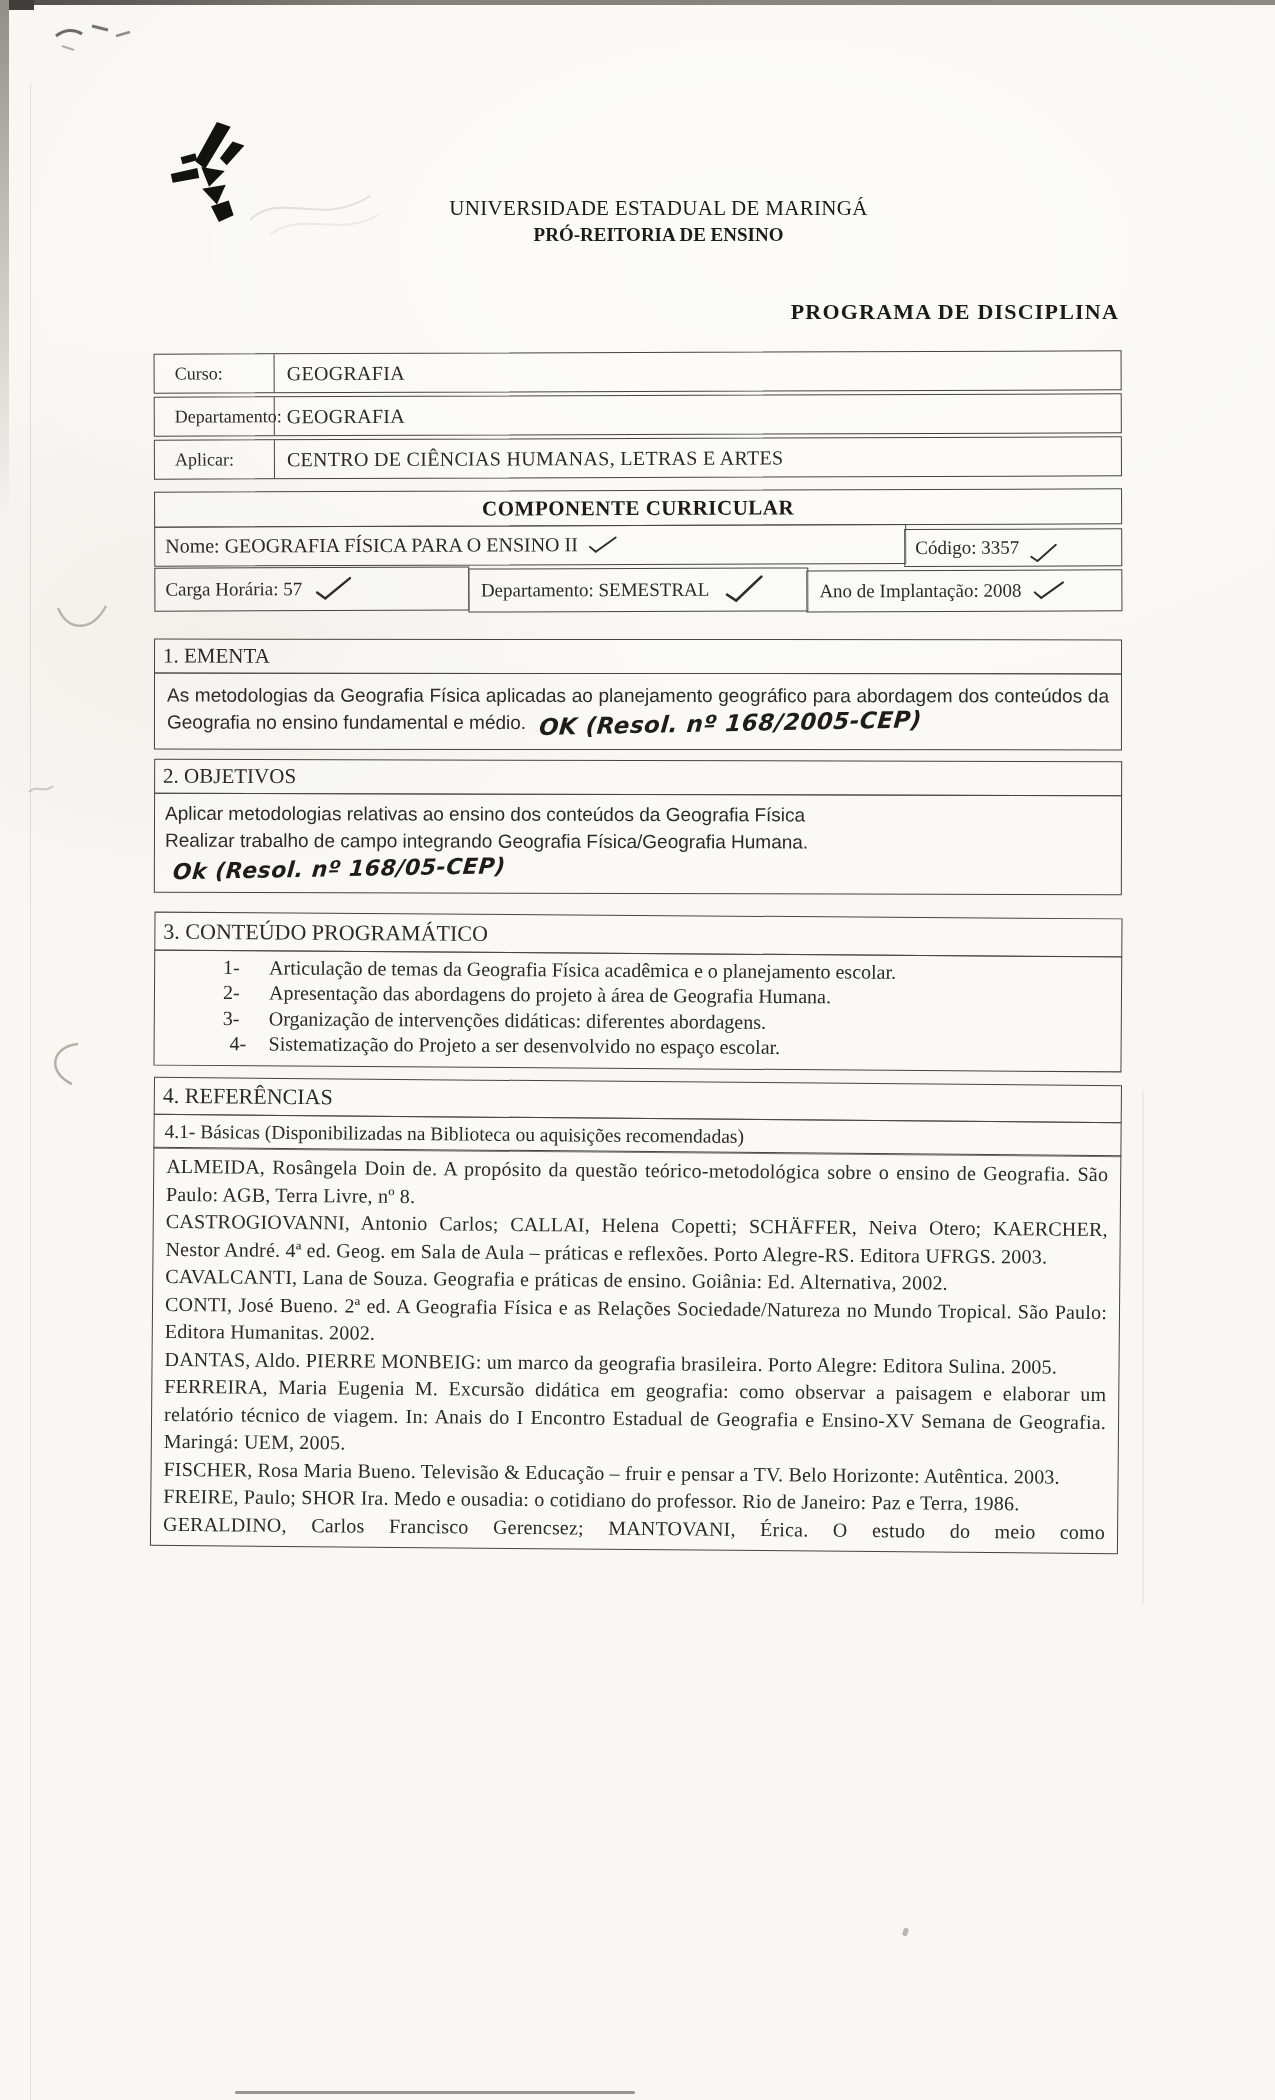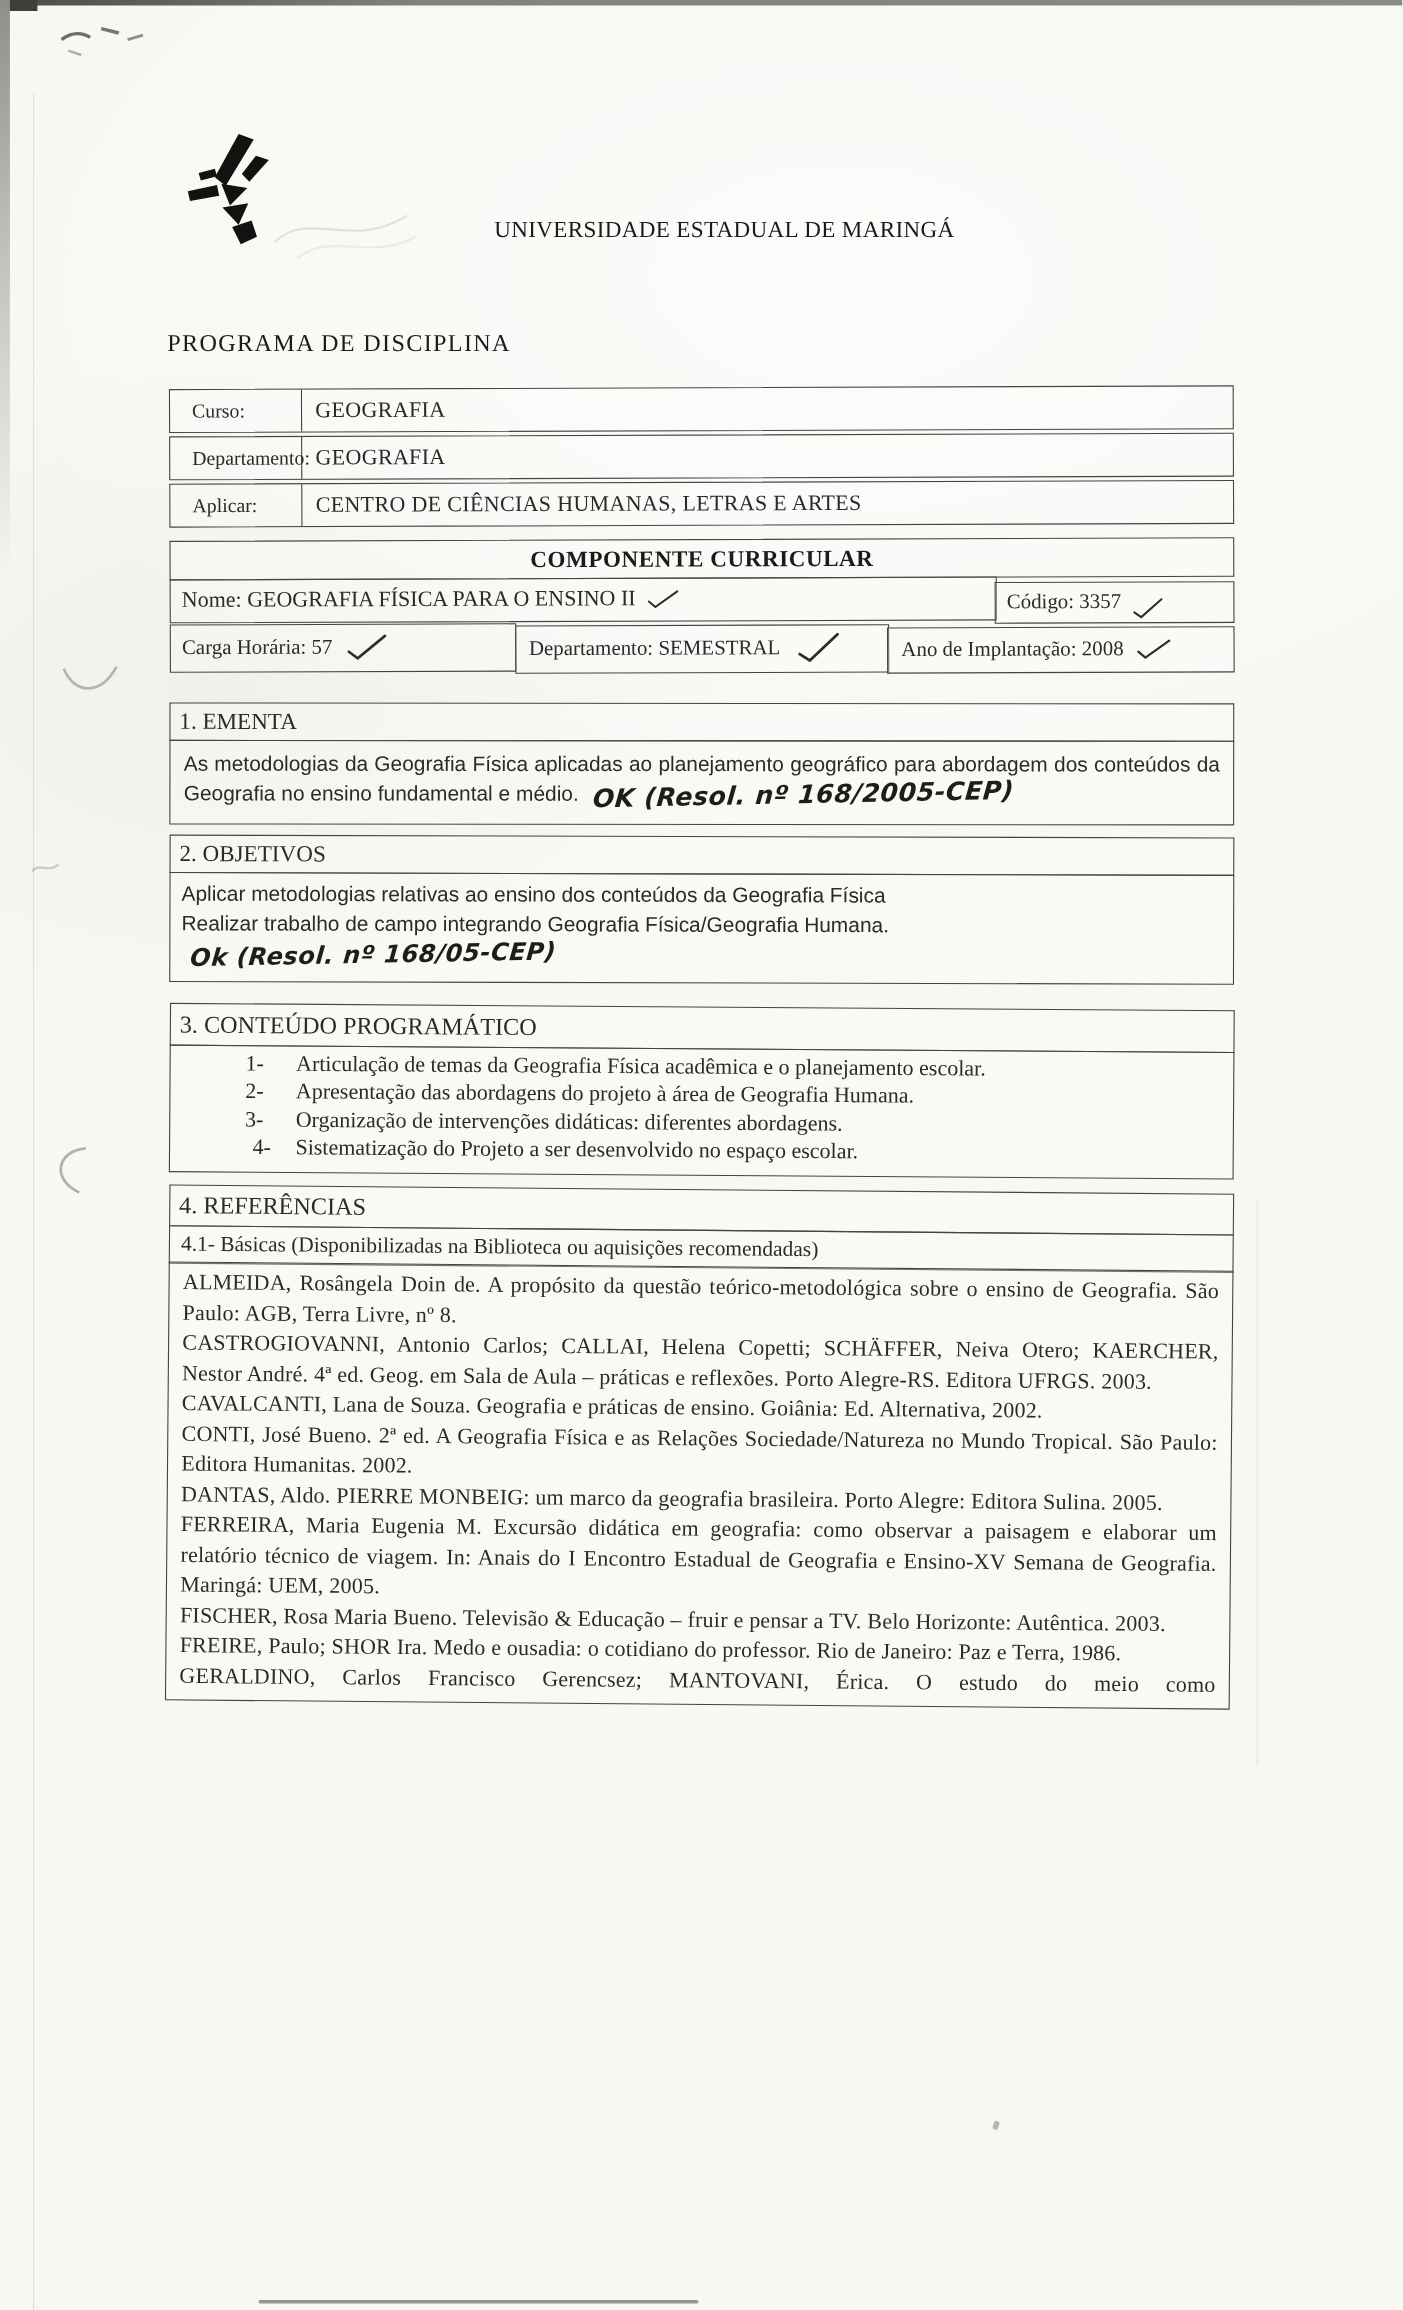--- a/index.html
+++ b/index.html
@@ -28,22 +28,22 @@
   .spot-bottom{position:absolute;left:903px;top:1928px;width:5px;height:8px;background:rgba(60,58,52,0.35);transform:rotate(18deg);border-radius:2px;}
   .streak-right{position:absolute;left:1142px;top:1090px;height:515px;width:2px;background:rgba(90,88,80,0.07);}
   .scribble,.margin-mark,.wrinkle{position:absolute;}
   
   .logo{position:absolute;left:164px;top:118px;width:96px;height:108px;}
   .logo path{fill:#121210;}
   
   .doc-header{position:absolute;top:196px;left:175px;width:967px;text-align:center;color:#1c1b19;}
   .univ-line1{font-size:21px;font-weight:normal;letter-spacing:0.3px;}
   .univ-line2{font-size:19px;font-weight:bold;margin-top:3px;}
-  .doc-title{position:absolute;top:299px;left:152px;width:967px;text-align:left;
-    font-size:22px;font-weight:normal;letter-spacing:1.2px;color:#1c1b19;}
+  .doc-title{position:absolute;top:299px;left:152px;width:967px;text-align:right;
+    font-size:22px;font-weight:bold;letter-spacing:1.2px;color:#1c1b19;}
   
   .main{position:absolute;left:154px;top:352px;width:968px;}
   .tilt1{transform:rotate(-0.2deg);}
   .tilt2{transform:rotate(0.05deg);}
   .tilt3{transform:rotate(0.15deg);}
   .tilt4{transform:rotate(0.4deg);transform-origin:50% 50%;}
   .tilt5{transform:rotate(0.5deg);transform-origin:50% 0;}
   .box{border:1.5px solid #45443f;box-sizing:border-box;background:rgba(255,255,255,0.25);}
   
   .info-row{display:flex;align-items:stretch;height:40px;margin-bottom:3px;}
@@ -127,20 +127,21 @@
     <path d="M66 24 L78 28 L60 48 L53 41 Z"></path>
     <path d="M34 50 L58 54 L42 70 Z"></path>
     <path d="M3 57 L30 51 L32 61 L5 66 Z"></path>
     <path d="M13 40 L28 36 L30 43 L15 47 Z"></path>
     <path d="M35 72 L59 68 L50 88 Z"></path>
     <path d="M44 90 L62 84 L67 99 L52 106 Z"></path>
   </svg>
 
   <div class="doc-header">
     <div class="univ-line1">UNIVERSIDADE ESTADUAL DE MARINGÁ</div>
+    <div class="univ-line2">PRÓ-REITORIA DE ENSINO</div>
   </div>
   <div class="doc-title">PROGRAMA DE DISCIPLINA</div>
 
   <div class="main">
 
     <div class="tilt1">
 
       <div class="box info-row">
         <div class="info-label">Curso:</div>
         <div class="info-value">GEOGRAFIA</div>

